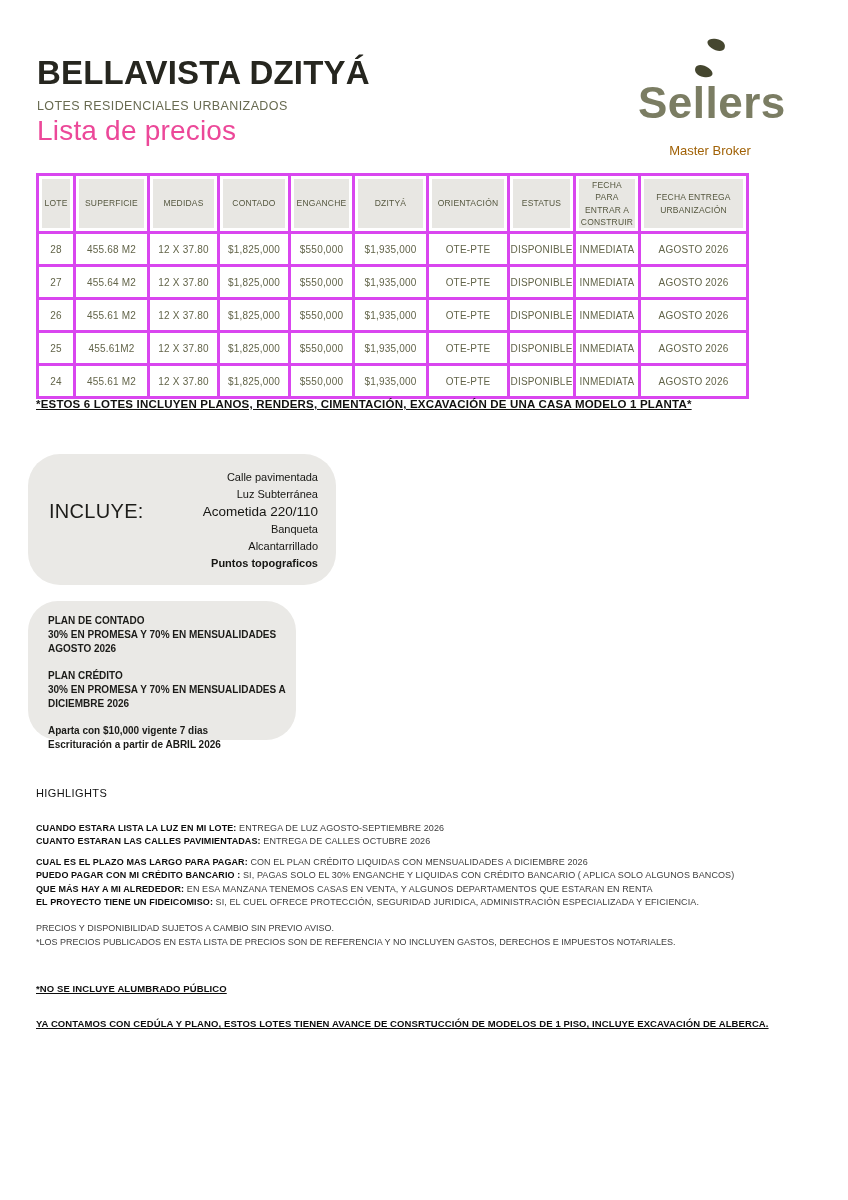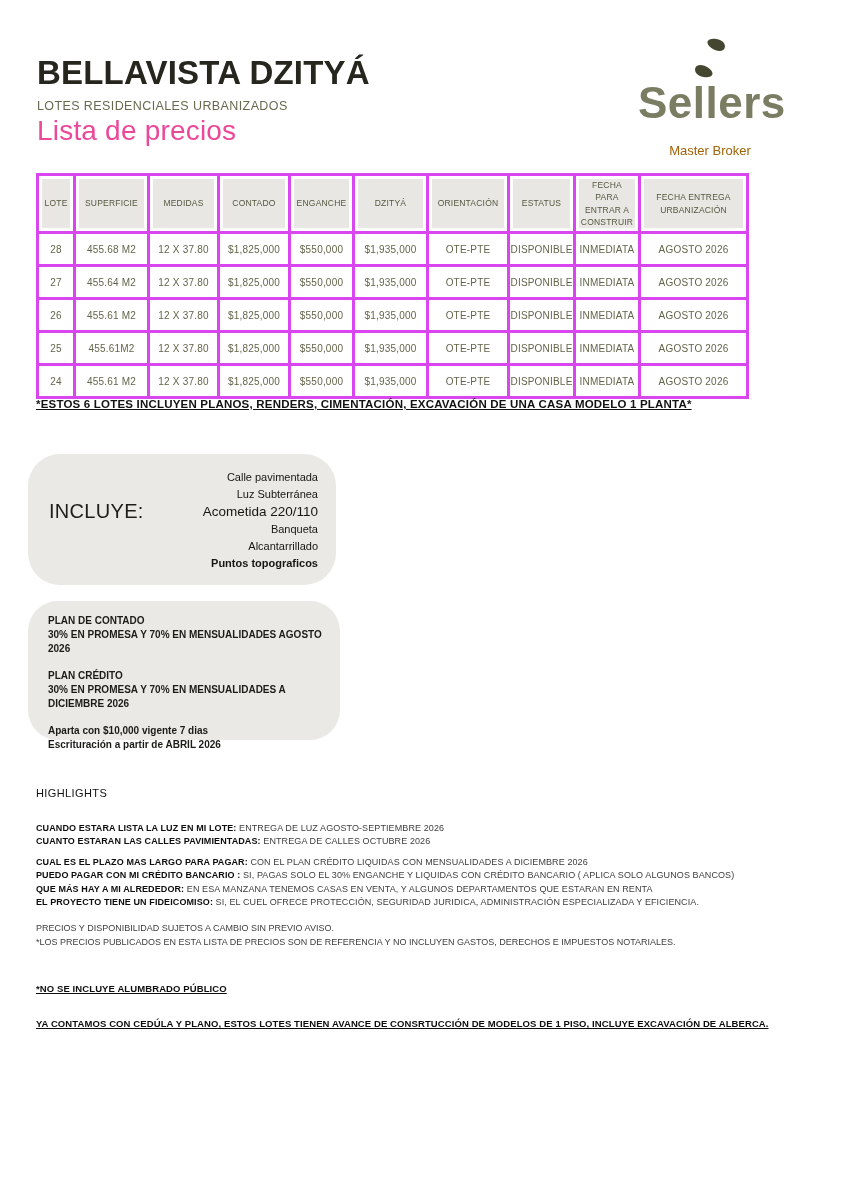--- a/index.html
+++ b/index.html
@@ -47,21 +47,21 @@
   .includes-label {
     position:absolute; left:21px; top:46px; font-size:20px; font-weight:500; color:#1d1d1a; letter-spacing:0.3px;
   }
   .includes-list { position:absolute; right:18px; top:15px; list-style:none; text-align:right; }
   .includes-list li { font-size:11px; line-height:17.2px; font-weight:500; color:#161613; }
   .includes-list li:nth-child(3) { font-size:13.5px; }
   .includes-list li:last-child { font-weight:700; }
 
   
   .plan-box {
-    position:absolute; left:28px; top:601px; width:312px; height:139px;
+    position:absolute; left:28px; top:601px; width:268px; height:139px;
     background:#eae9e6; border-radius:30px; padding:13px 18px 0 20px;
     font-size:10px; font-weight:700; color:#1b1b18; line-height:14px;
   }
   .plan-box .gap { height:13px; }
 
   
   .highlights { position:absolute; left:36px; top:787px; width:796px; }
   .hl-heading { font-size:11px; font-weight:500; color:#121212; letter-spacing:0.4px; }
   .hl-block { margin-top:23px; }
   .hl-block.tight { margin-top:7px; }

